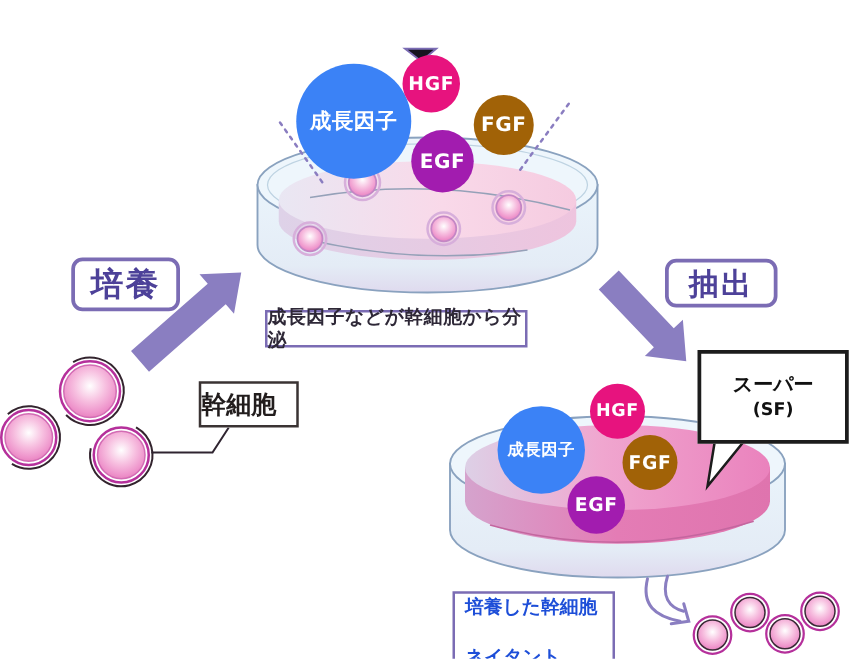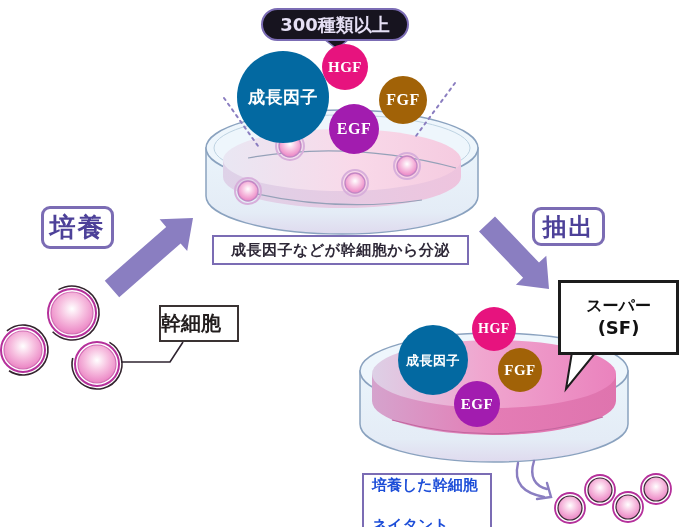--- a/index.html
+++ b/index.html
@@ -10,61 +10,60 @@
   }
   .stage{position:absolute;left:0;top:0;width:680px;height:527px;}
   svg.art{position:absolute;left:0;top:0;}
 
   
   .factor{
     position:absolute;border-radius:50%;
     display:flex;align-items:center;justify-content:center;
     color:#ffffff;font-weight:bold;text-align:center;line-height:1;
     letter-spacing:.5px;
-    font-family:Liberation Serif, serif;
-  }
-  .f-purple{background:#0369a1;}
+  }
+  .f-purple{background:#3b82f6;}
   .f-magenta{background:#e7137e;}
   .f-orange{background:#a16207;}
   .f-cyan{background:#a21caf;}
 
   
   .badge{
     position:absolute;left:261px;top:8px;width:148px;height:33px;
     background:#17141f;border:2px solid #7b6cb4;border-radius:18px;
     display:flex;align-items:center;justify-content:center;
     color:#e6e0f5;font-size:18px;font-weight:bold;box-sizing:border-box;
   }
   .steplabel{
     position:absolute;background:#ffffff;border:3px solid #7b6cb4;border-radius:9px;
     display:flex;align-items:center;justify-content:center;
     color:#4d4199;font-weight:bold;box-sizing:border-box;letter-spacing:2px;
   }
-  .step-culture{left:41px;top:206px;width:73px;height:43px;font-size:26px;}
-  .step-extract{left:532px;top:207px;width:73px;height:39px;font-size:24px;}
+  .step-culture{left:57px;top:206px;width:87px;height:43px;font-size:26px;}
+  .step-extract{left:532px;top:207px;width:90px;height:39px;font-size:24px;}
   .plainbox{
     position:absolute;background:#ffffff;box-sizing:border-box;
     color:#221d1d;font-weight:bold;
   }
   .stemcell-label{
     left:159px;top:305px;width:80px;height:37px;border:2px solid #3a3333;
     display:flex;align-items:center;justify-content:flex-start;font-size:20px;
   }
   .supernatant{
     left:558px;top:280px;width:121px;height:75px;border:3px solid #1c1c1c;
     display:flex;flex-direction:column;align-items:center;justify-content:center;
     font-size:16px;line-height:1.35;color:#111111;
   }
-  .supernatant .sf{font-size:18px;}
+  .supernatant .sf{font-size:14px;}
   .caption{
     position:absolute;background:#ffffff;border:2px solid #7b6cb4;
     box-sizing:border-box;color:#2e2837;font-weight:bold;
   }
   .caption-top{
-    left:212px;top:235px;width:257px;height:30px;font-size:15px;
+    left:212px;top:248px;width:210px;height:30px;font-size:15px;
     display:flex;align-items:center;justify-content:center;letter-spacing:.5px;
   }
   .caption-bottom{
     left:362px;top:473px;width:130px;height:64px;font-size:15px;
     display:flex;flex-direction:column;justify-content:space-between;
     padding-left:8px;line-height:1.35;color:#1d4ed8;
   }
 </style>
 </head>
 <body>
@@ -185,23 +184,20 @@
       </g>
       <g>
         <circle cx="656" cy="489" r="15" fill="none" stroke="#b5309b" stroke-width="1.8"></circle>
         <circle cx="656" cy="489" r="12" fill="url(#cellGrad)" stroke="#3a2a36" stroke-width="1.2"></circle>
       </g>
     </g>
 
     <polygon points="324,39 349,39 337,49" fill="#17141f" stroke="#7b6cb4" stroke-width="1.5"></polygon>
   </svg>
 
-  <div class="badge">
-    <span>300種類以上</span>
-  </div>
 
   <div class="factor f-purple" style="left:237px;top:51px;width:92px;height:92px;font-size:17px;">
     <span>成長因子</span>
   </div>
   <div class="factor f-magenta" style="left:322px;top:44px;width:46px;height:46px;font-size:15px;">
     <span>HGF</span>
   </div>
   <div class="factor f-orange" style="left:379px;top:76px;width:48px;height:48px;font-size:16px;">
     <span>FGF</span>
   </div>

